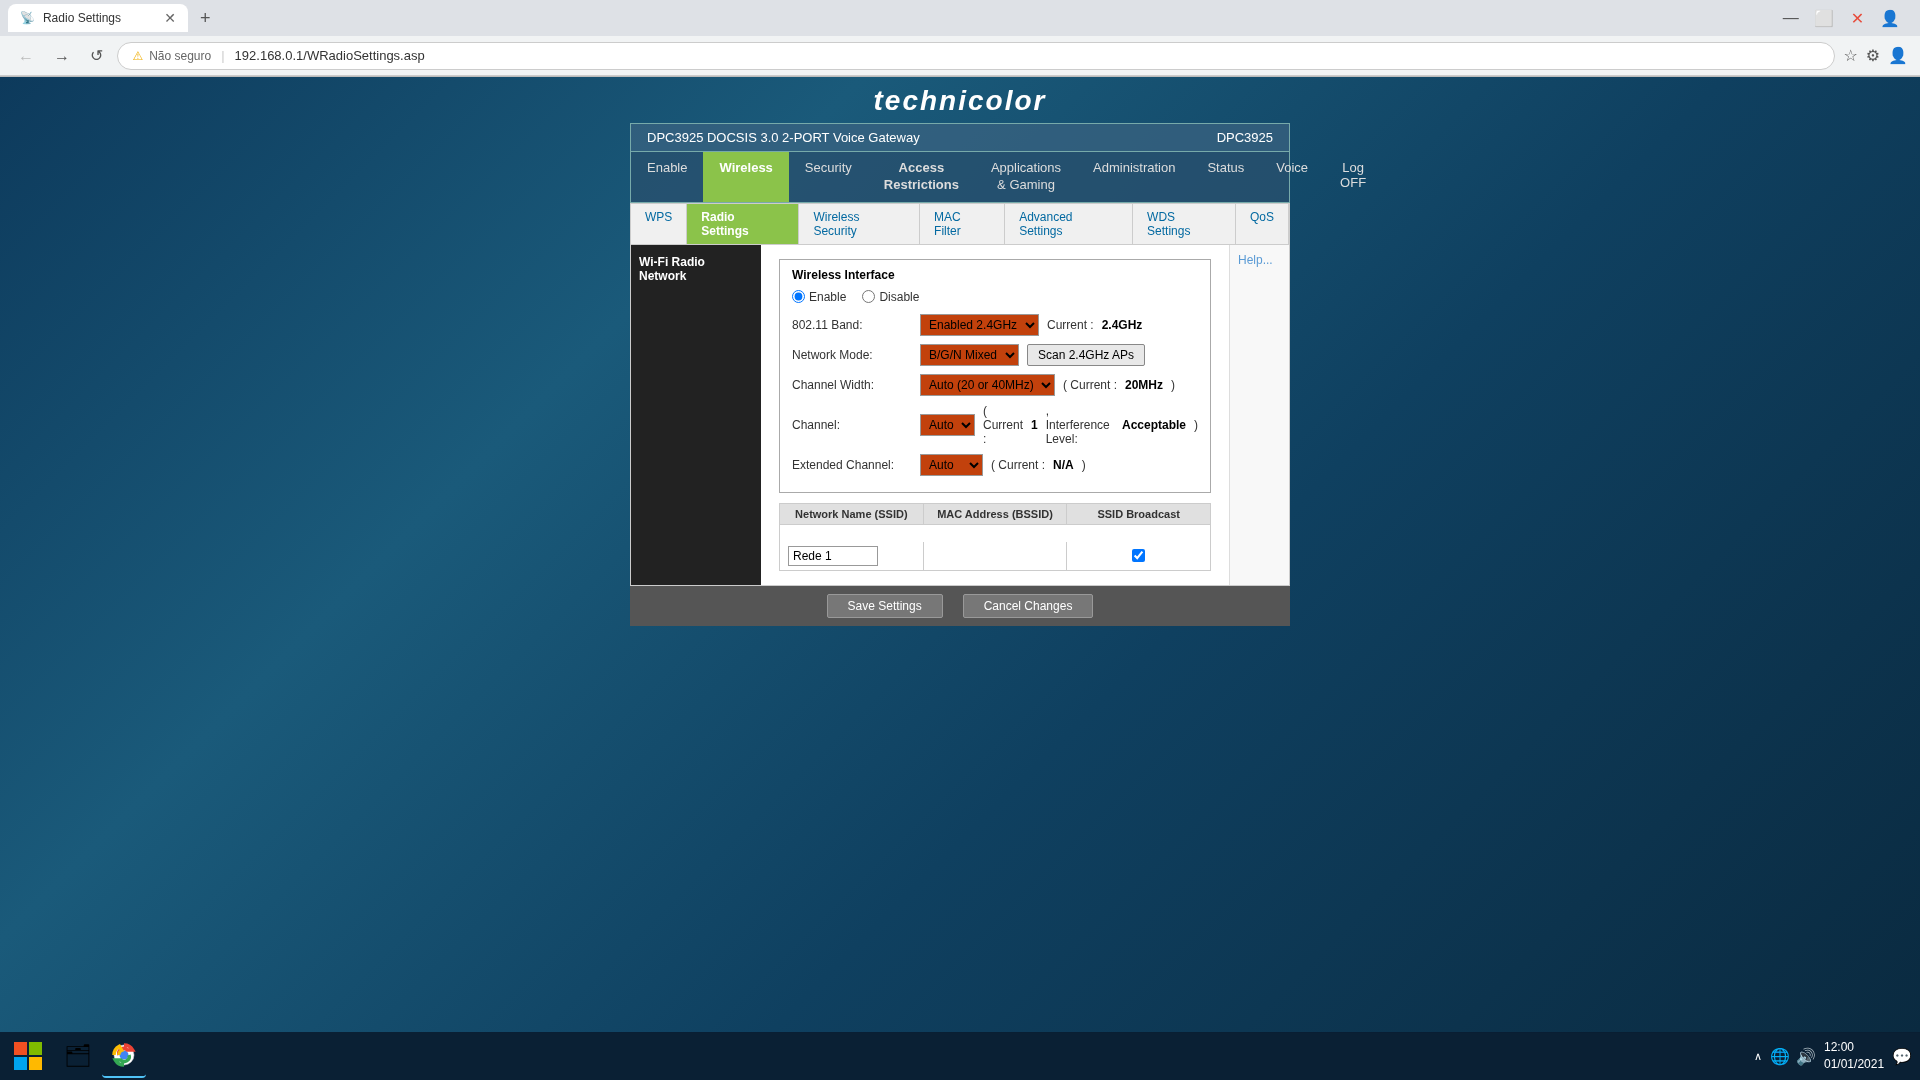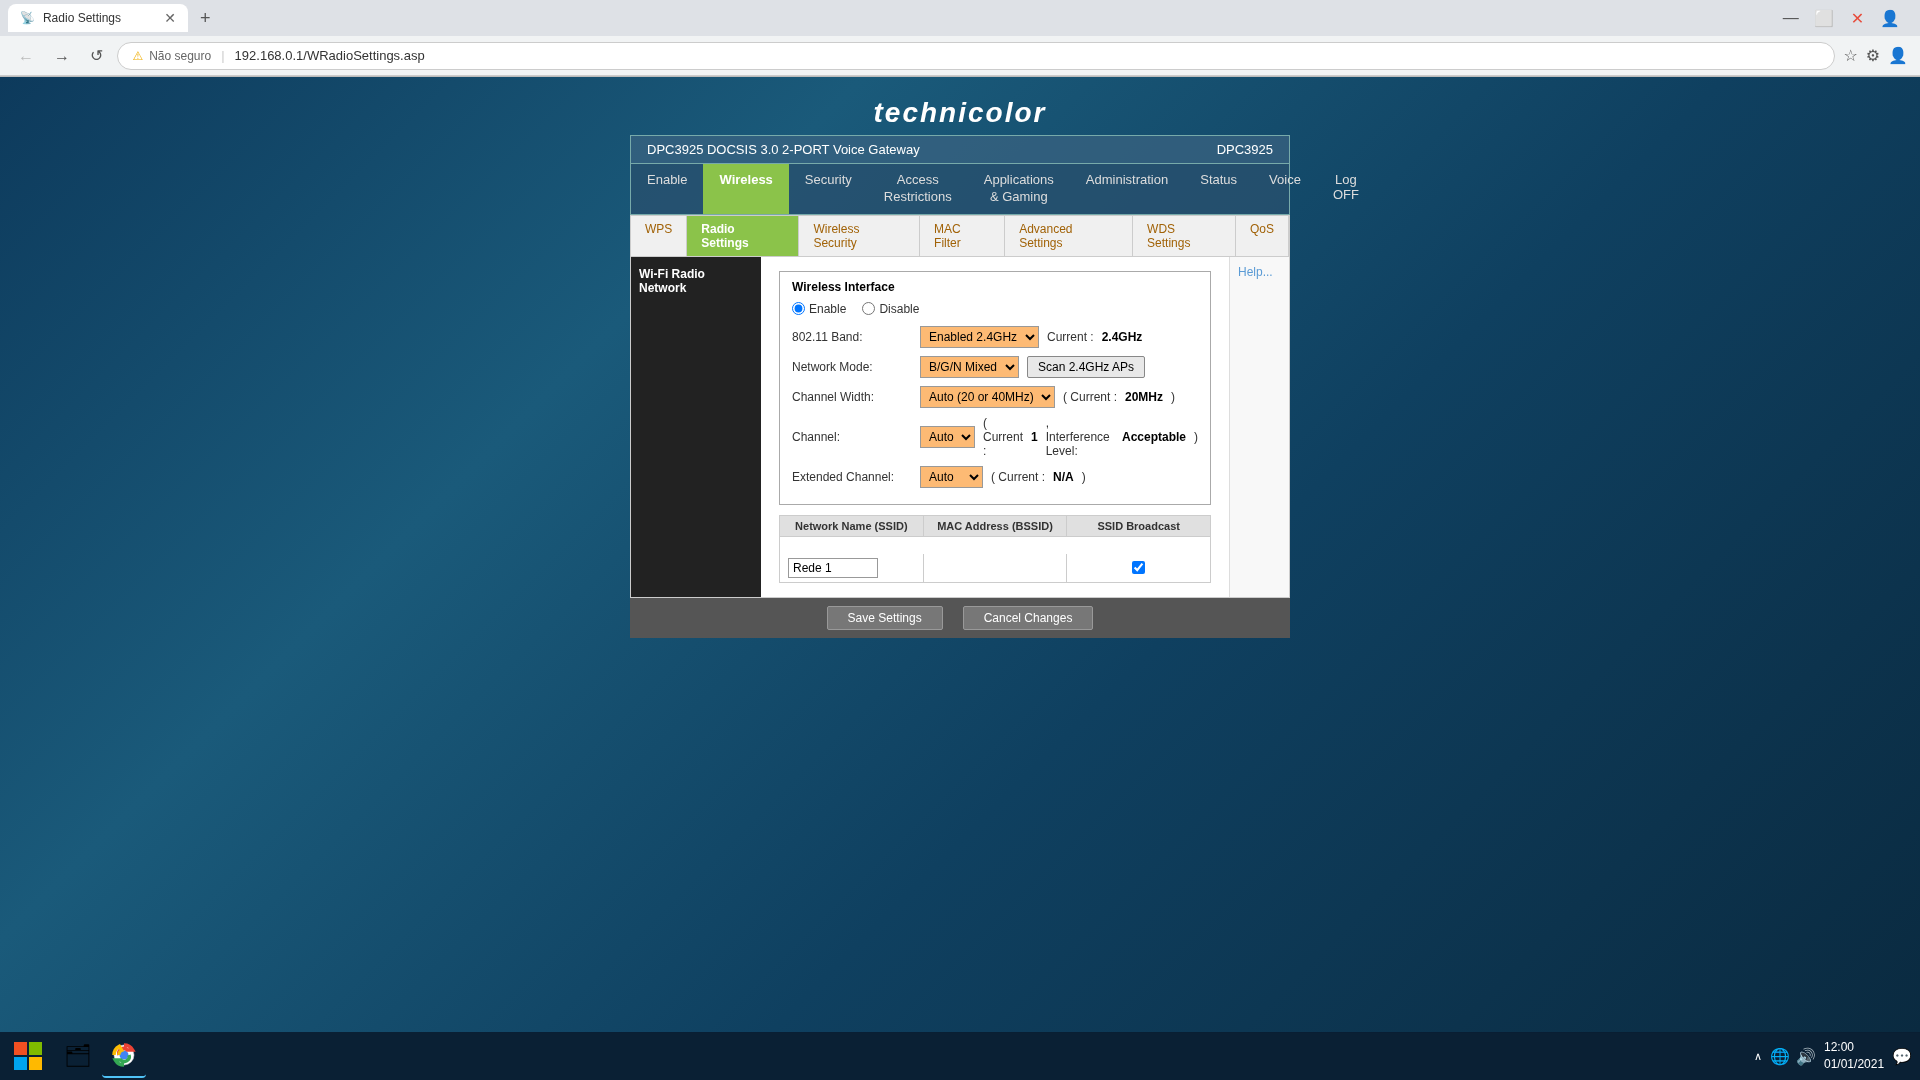--- a/index.html
+++ b/index.html
@@ -120,21 +120,21 @@
       right: 0;
       bottom: 0;
       background: linear-gradient(135deg, #0d3a5c 0%, #1a5a7a 30%, #0f4060 60%, #0a2a40 100%);
       display: flex;
       flex-direction: column;
       align-items: center;
     }
 
     .router-header {
       width: 660px;
-      margin-top: 20px;
+      margin-top: 8px;
     }
 
     .brand-name {
       text-align: center;
       font-size: 28px;
       font-weight: bold;
       color: #fff;
       letter-spacing: 2px;
       margin-bottom: 6px;
       font-style: italic;
@@ -172,21 +172,21 @@
     }
 
     .sub-nav {
       display: flex;
       background: #f0f0f0;
       border: 1px solid #ccc;
       width: 660px;
     }
     .sub-nav-item {
       padding: 6px 14px;
-      color: #a16207;
+      color: #0369a1;
       font-size: 12px;
       cursor: pointer;
       border-right: 1px solid #ccc;
     }
     .sub-nav-item.active {
       background: #8bc34a;
       color: #fff;
       font-weight: bold;
     }
 
@@ -251,21 +251,21 @@
       align-items: center;
       gap: 4px;
       font-size: 12px;
       color: #333;
     }
 
     select {
       font-size: 12px;
       padding: 2px 4px;
       border: 1px solid #999;
-      background: #fdba74;
+      background: #c2410c;
     }
 
     .current-val {
       font-size: 12px;
       color: #333;
     }
     .current-bold {
       font-weight: bold;
       color: #000000;
     }
@@ -454,21 +454,21 @@
       <div class="device-bar">
         <span>DPC3925 DOCSIS 3.0 2-PORT Voice Gateway</span>
         <span>DPC3925</span>
       </div>
     </div>
 
     <div class="main-nav">
       <div class="main-nav-item">Enable</div>
       <div class="main-nav-item active">Wireless</div>
       <div class="main-nav-item">Security</div>
-      <div class="main-nav-item" style="text-align:center;line-height:1.3;">Access<br>Restrictions</div>
+      <div class="main-nav-item" style="text-align:center;line-height:1.3;font-weight:bold;">Access<br>Restrictions</div>
       <div class="main-nav-item" style="line-height:1.3;">Applications<br>&amp; Gaming</div>
       <div class="main-nav-item">Administration</div>
       <div class="main-nav-item">Status</div>
       <div class="main-nav-item">Voice</div>
       <div class="main-nav-item">Log OFF</div>
     </div>
 
     <div class="sub-nav">
       <div class="sub-nav-item">WPS</div>
       <div class="sub-nav-item active">Radio Settings</div>

